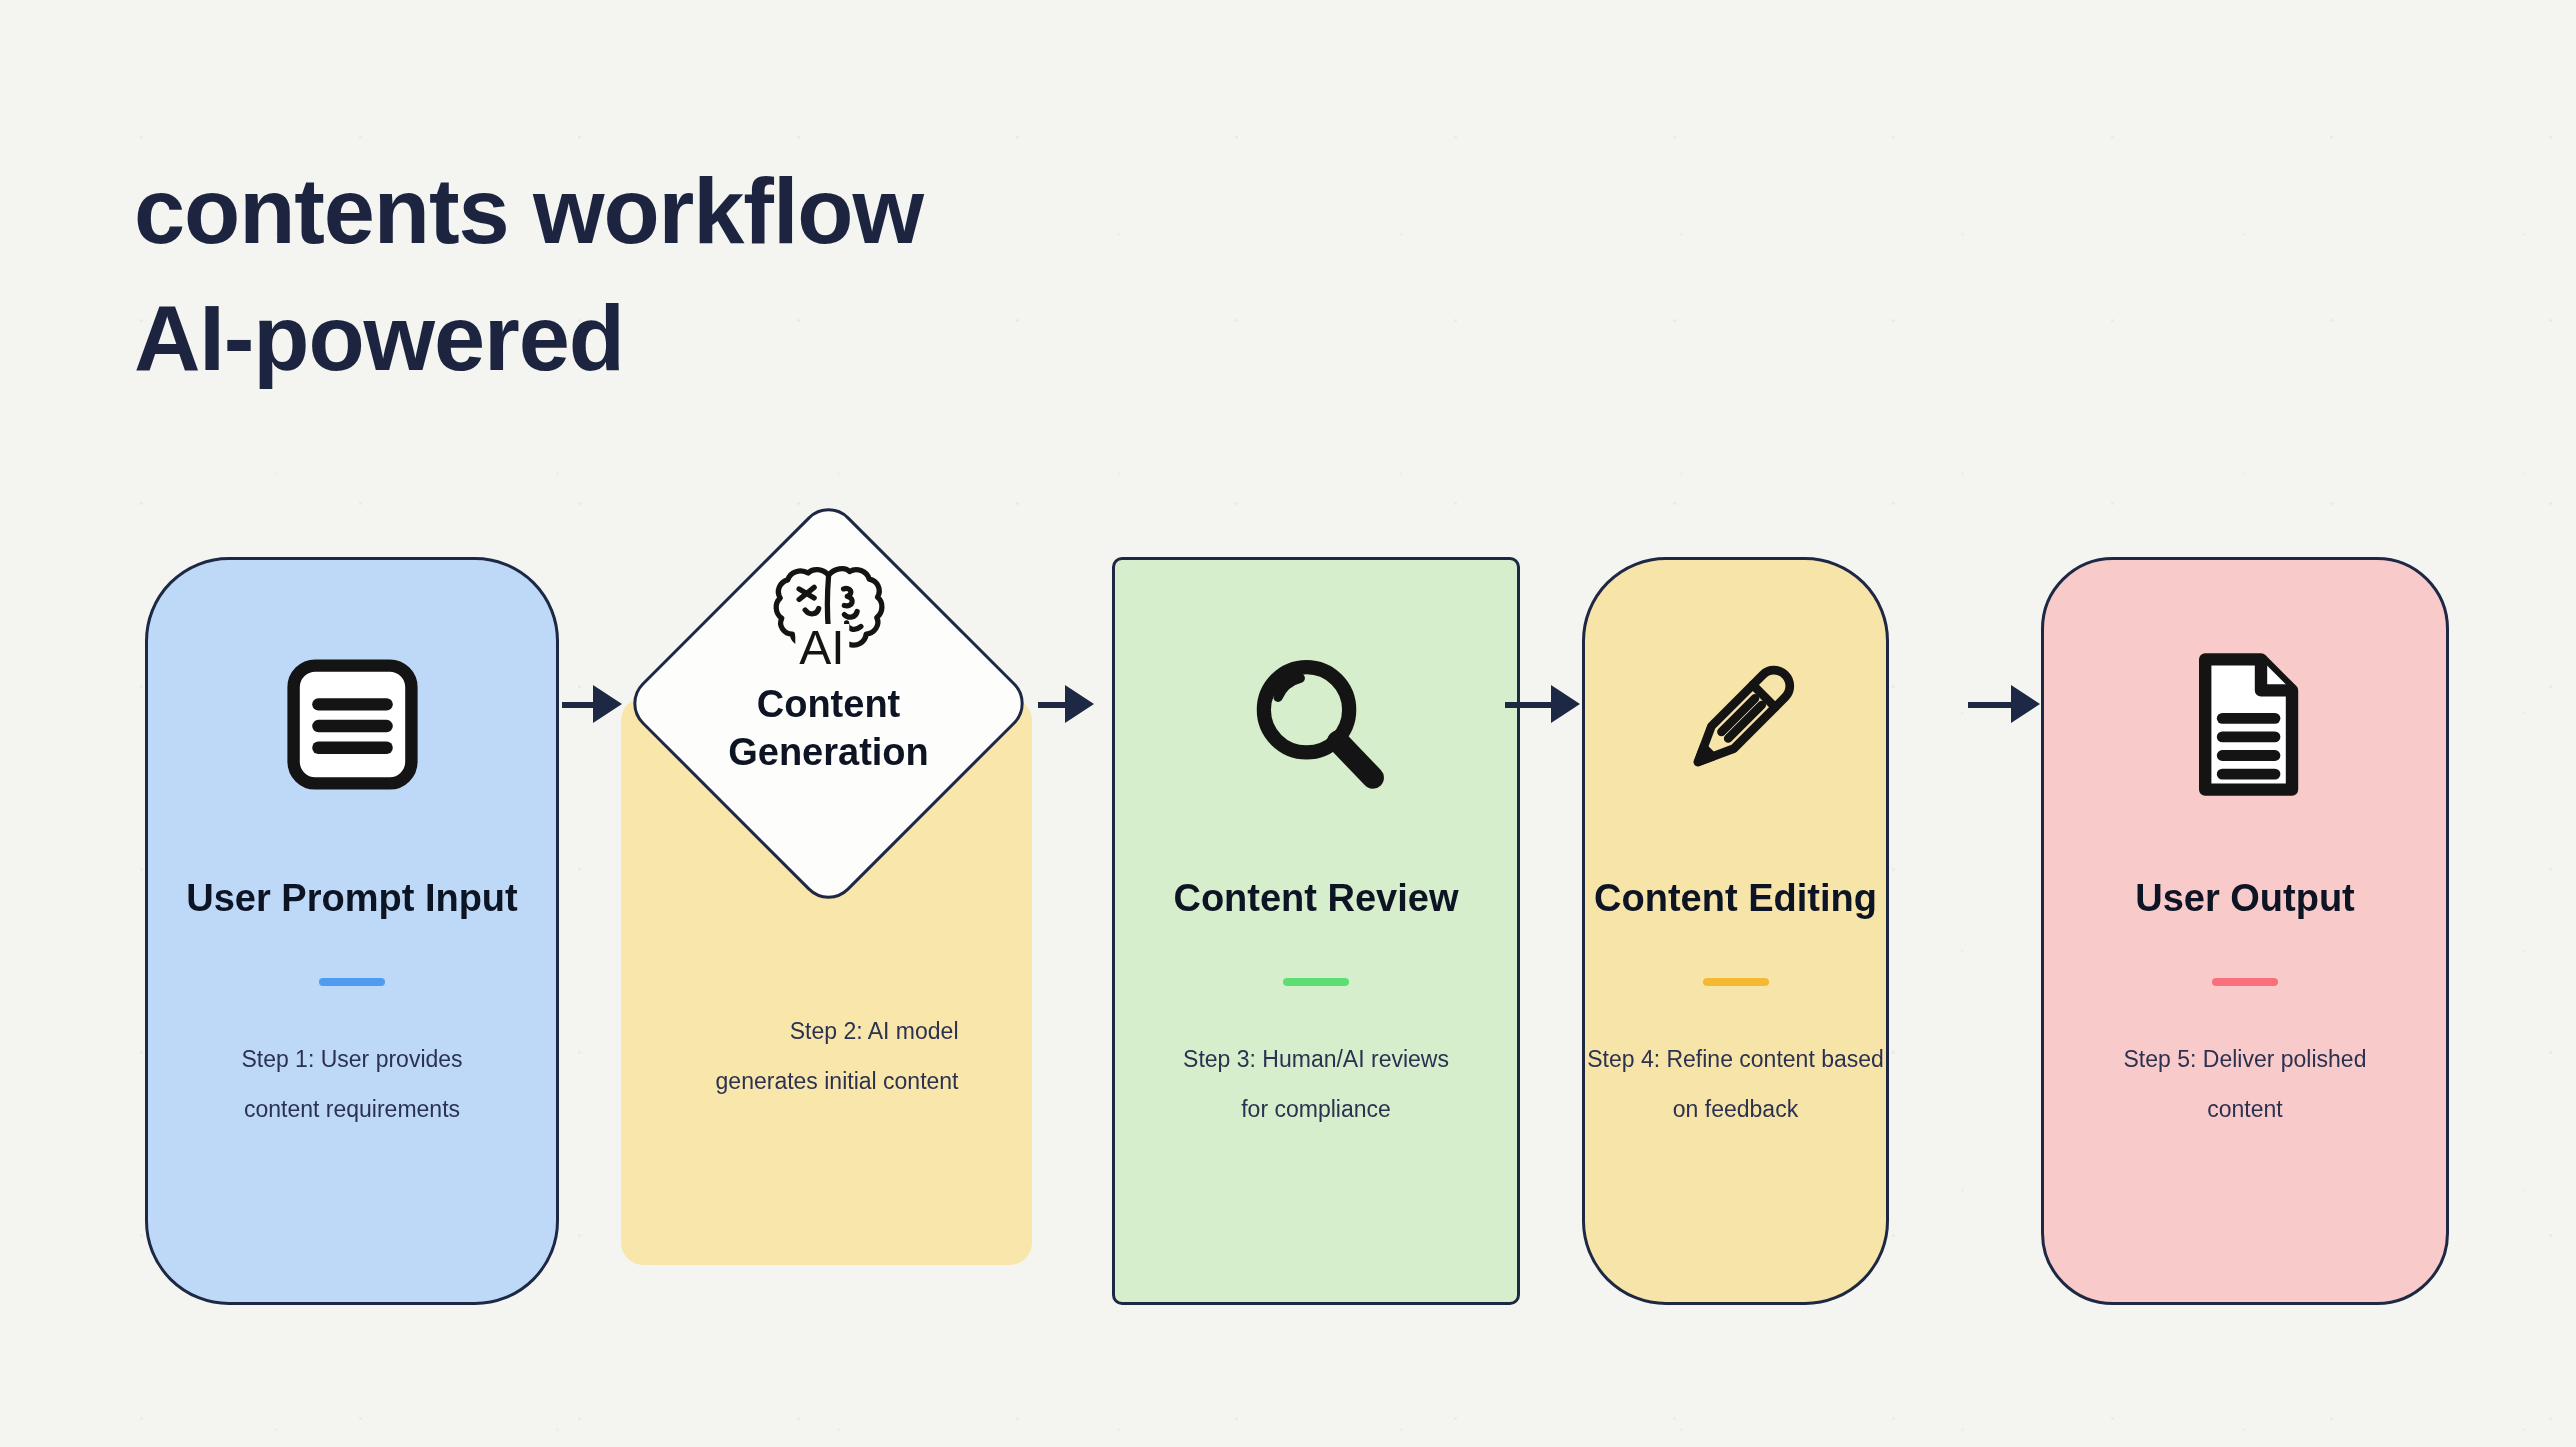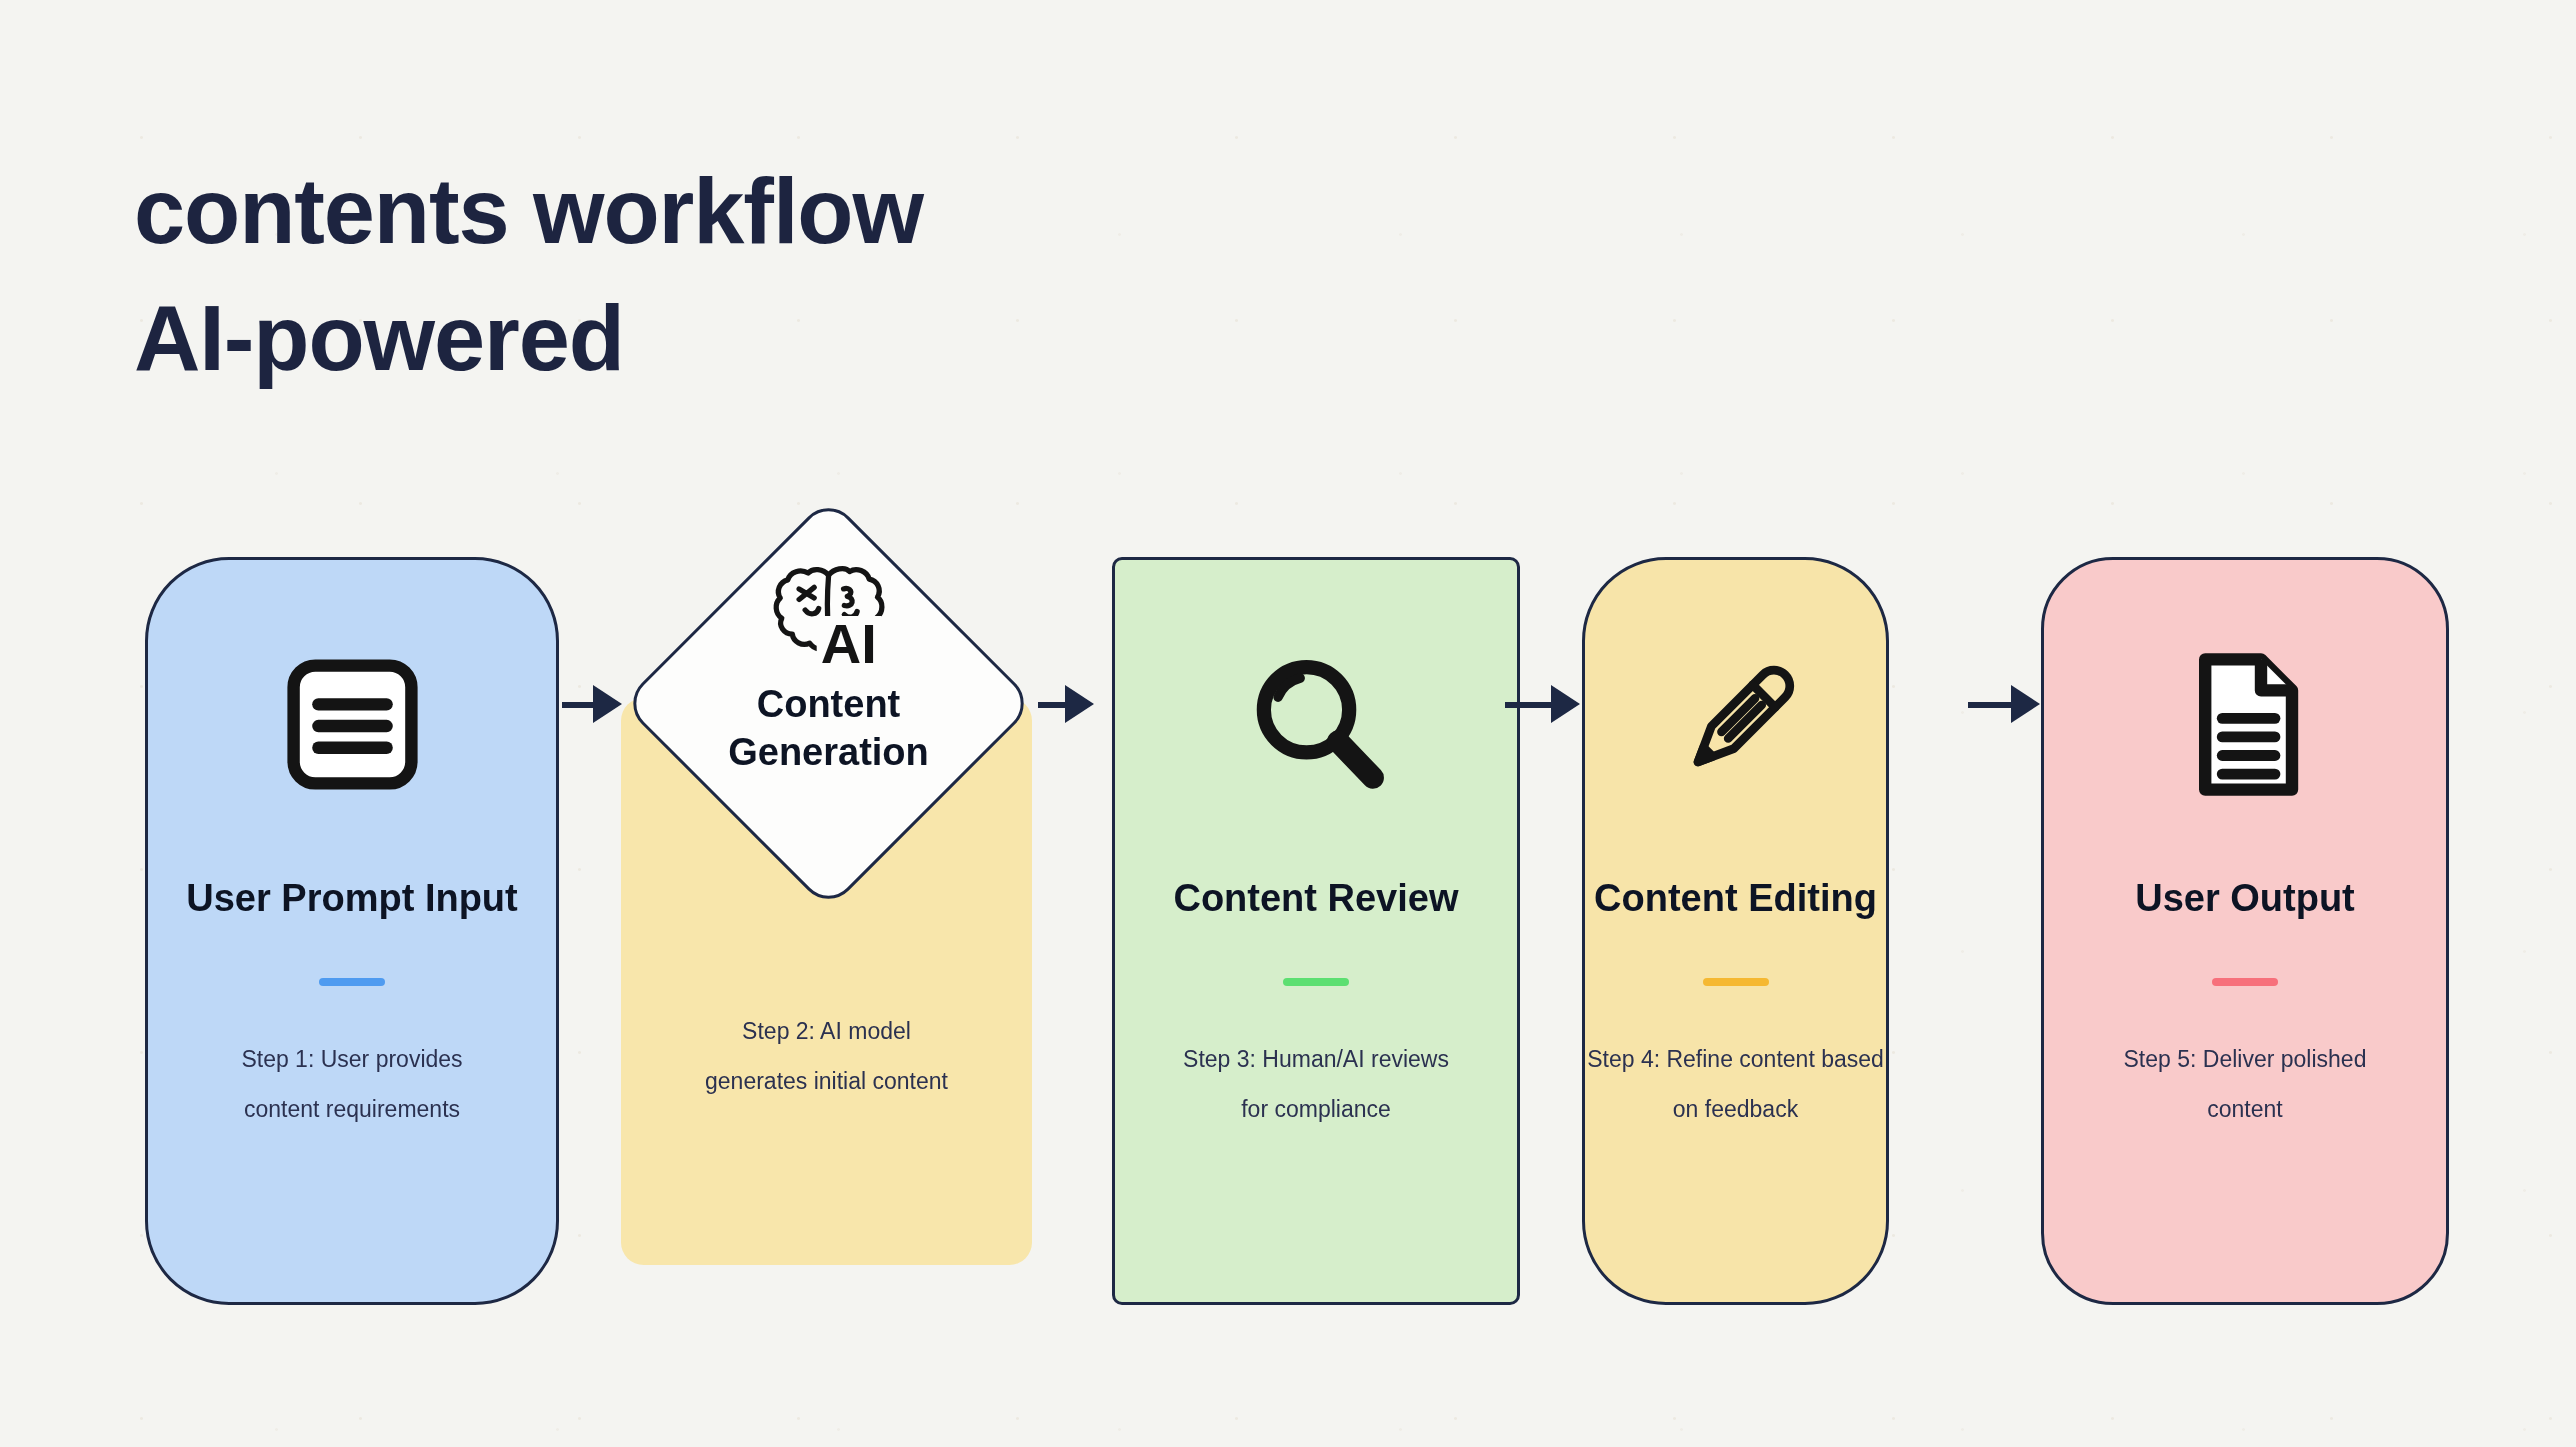--- a/index.html
+++ b/index.html
@@ -56,35 +56,35 @@
     color:var(--body_text); text-align:center;
   }
   .w1{max-width:302px;} .w2{max-width:264px;} .w3{max-width:287px;} .w4{max-width:302px;} .w5{max-width:271px;}
 
   
   .yellow-panel{
     position:absolute; left:621px; top:698px; width:411px; height:567px;
     background:var(--card2_bg); border-radius:22.6px;
     display:flex; justify-content:center;
   }
-  .yellow-panel .step-desc{margin-top:308px;}
+  .yellow-panel .step-desc{margin-top:308px;text-align:right;}
   .diamond{
     position:absolute; left:682px; top:557px; width:293px; height:293px;
     background:var(--diamond_bg); border:3.8px solid var(--border); border-radius:29px;
     transform:rotate(45deg);
   }
   .diamond-content{
     position:absolute; left:644px; top:557px; width:369px; height:293px;
     display:flex; flex-direction:column; align-items:center; padding-top:6px;
   }
   .brain-wrap{position:relative; width:113px; height:97px; color:var(--icon);}
   .ai-label{
     position:absolute; left:50%; bottom:-12px; transform:translateX(-62%);
-    font-size:56px; font-weight:700; line-height:1; color:var(--icon);
-    background:var(--diamond_bg); padding:0 4.5px;margin-left:28px;
+    font-size:48px; font-weight:400; line-height:1; color:var(--icon);
+    background:var(--diamond_bg); padding:0 4.5px;
   }
   .diamond-title{margin-top:19.6px; white-space:normal; width:249px; line-height:48px;}
 
   
   .arrow{position:absolute; top:682px; height:45px;}
   .arrow .shaft{position:absolute; left:0; top:19.6px; height:6px; width:calc(100% - 26px); background:var(--arrow);}
   .arrow .head{
     position:absolute; right:0; top:3px; width:0; height:0;
     border-top:19.6px solid transparent; border-bottom:19.6px solid transparent;
     border-left:29px solid var(--arrow);

